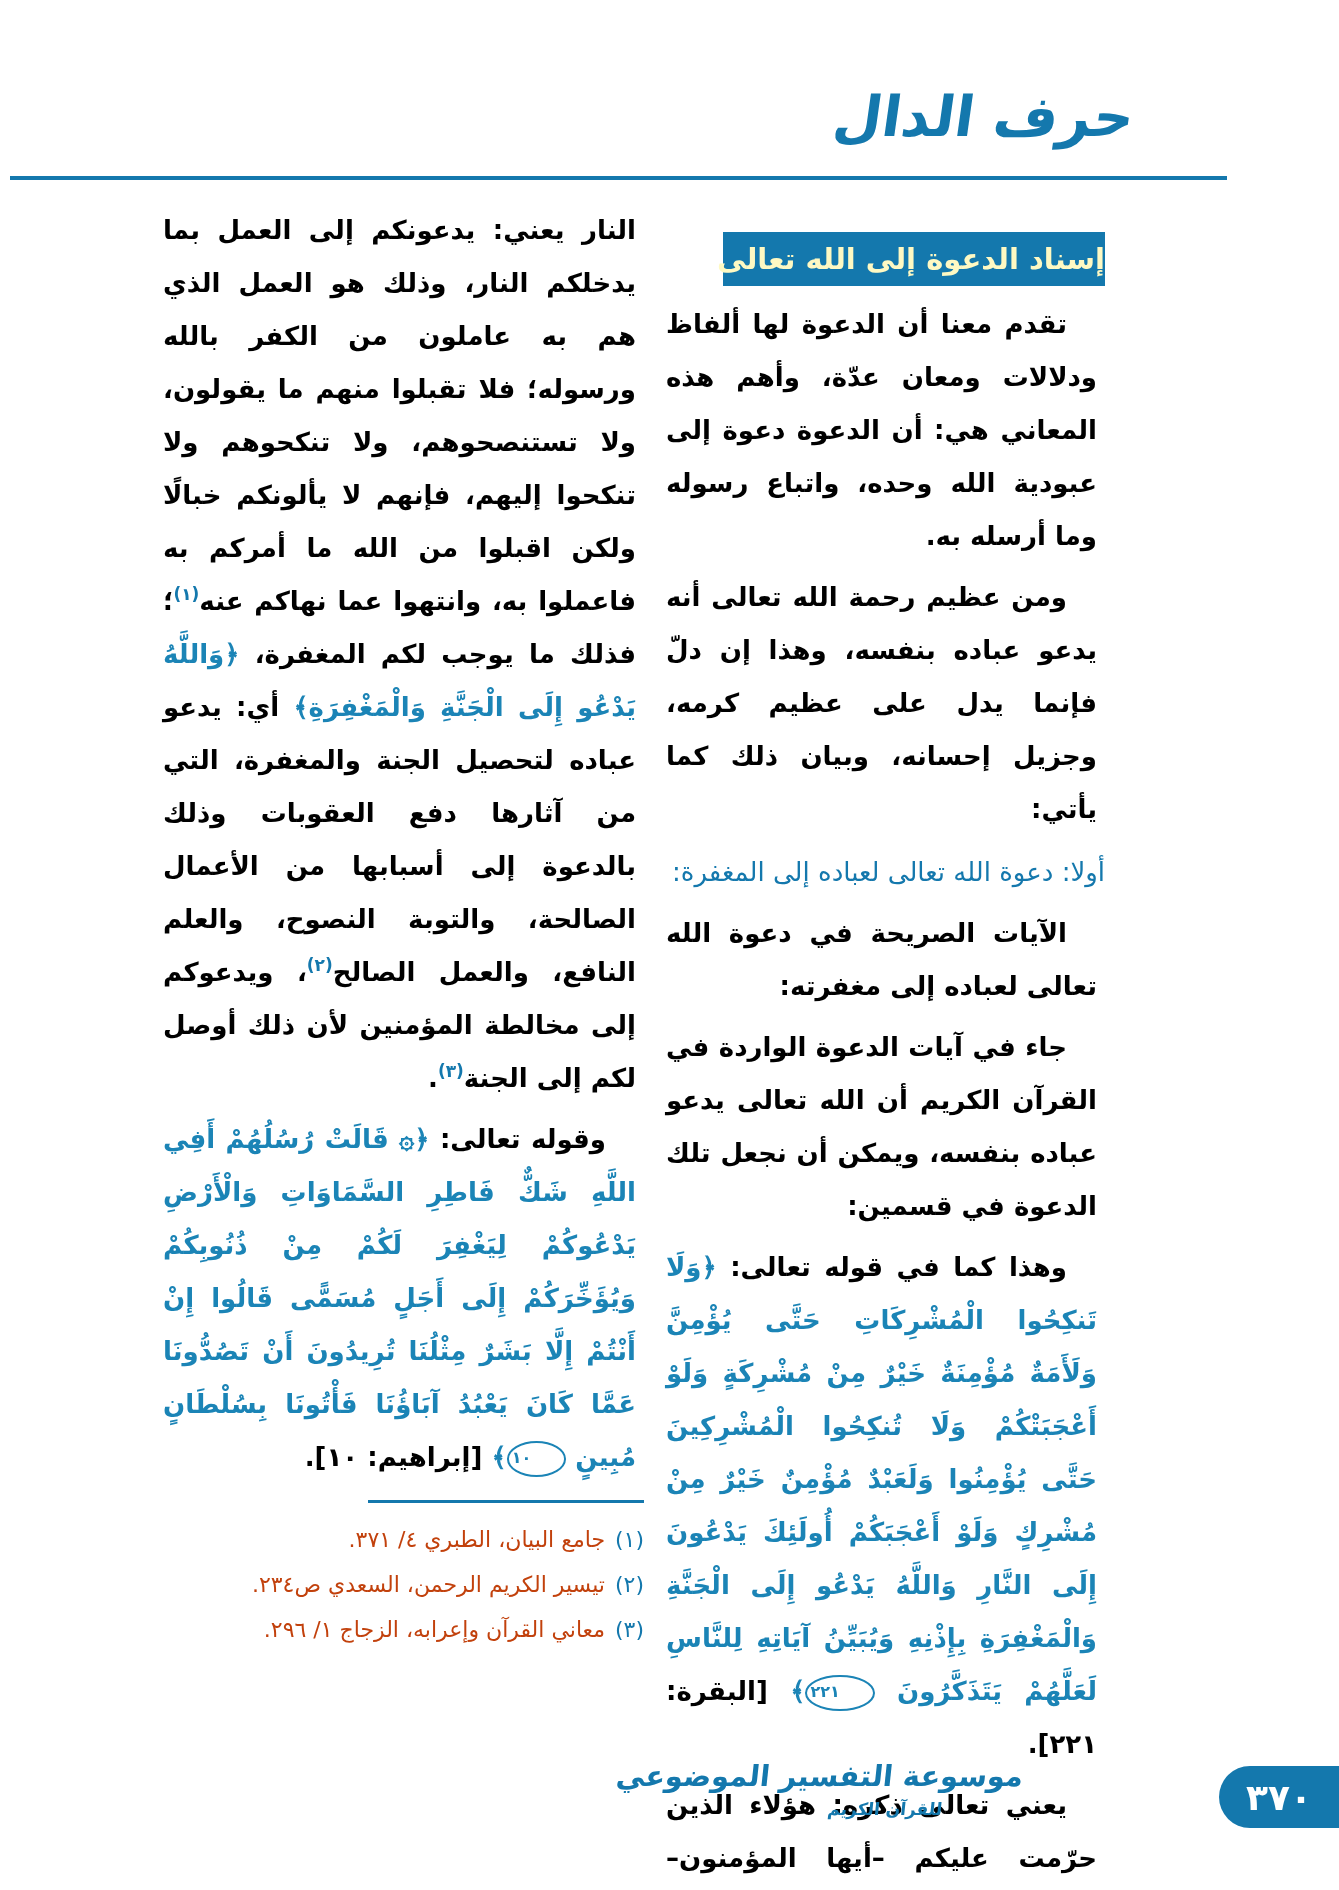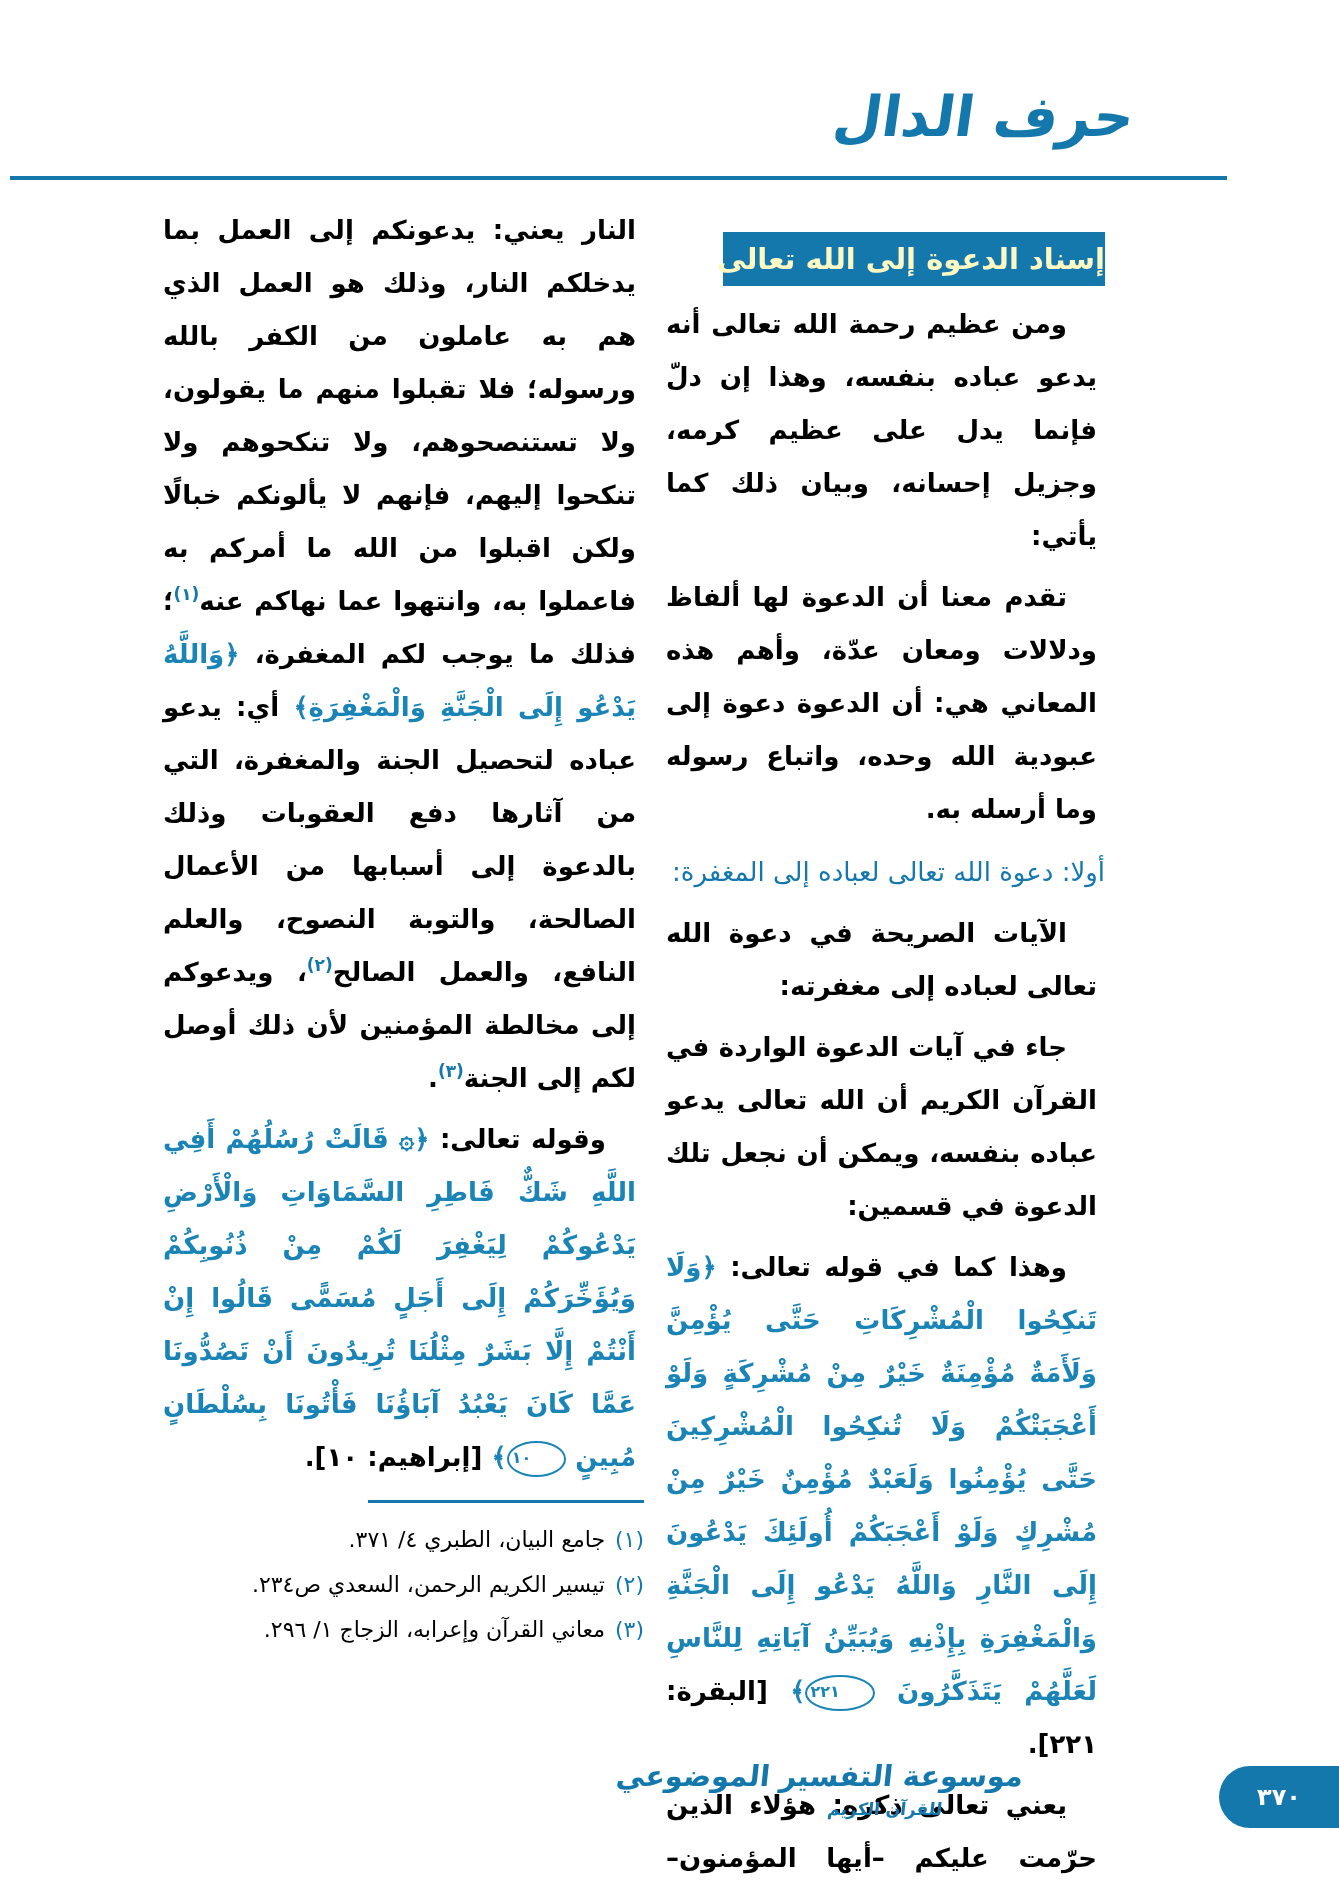--- a/index.html
+++ b/index.html
@@ -73,58 +73,58 @@
   .footnotes { margin-top:16px; }
   .fn-divider {
     width:276px; height:3px; background:#1478ad;
     margin:0 0 14px auto;
   }
   .fn-row {
     display:flex; gap:10px;
     font-size:22px; line-height:45px; font-weight:normal;
   }
   .fn-num  { color:#1478ad; white-space:nowrap; }
-  .fn-text { color:#000000; }
+  .fn-text { color:#c2410c; }
 
   
   .logo {
     position:absolute; top:1756px; left:752px; width:270px;
     text-align:center; color:#1478ad;
     transform:skewX(-6deg);
   }
   .logo-line1 { font-size:29px; font-weight:bold; line-height:40px; white-space:nowrap; }
   .logo-line2 { font-size:17px; font-weight:bold; line-height:26px; }
 
   .page-badge {
     position:absolute; top:1766px; right:0; width:120px; height:62px;
     background:#1478ad; color:#ffffff;
     border-radius:31px 0 0 31px;
     display:flex; align-items:center; justify-content:center;
-    font-size:24px; font-weight:bold;
+    font-size:36px; font-weight:bold;
   }
 </style>
 </head>
 <body>
 
 <div class="page">
 
   <div class="header-title">حرف الدال</div>
   <div class="header-rule"></div>
 
   <div class="content">
 
     <div class="col-first">
 
       <div class="section-box">
         <span>إسناد الدعوة إلى الله تعالى</span>
       </div>
 
+      <p class="body indent">تقدم معنا أن الدعوة لها ألفاظ ودلالات ومعان عدّة، وأهم هذه المعاني هي: أن الدعوة دعوة إلى عبودية الله وحده، واتباع رسوله وما أرسله به.</p>
+
       <p class="body indent">ومن عظيم رحمة الله تعالى أنه يدعو عباده بنفسه، وهذا إن دلّ فإنما يدل على عظيم كرمه، وجزيل إحسانه، وبيان ذلك كما يأتي:</p>
-
-      <p class="body indent">تقدم معنا أن الدعوة لها ألفاظ ودلالات ومعان عدّة، وأهم هذه المعاني هي: أن الدعوة دعوة إلى عبودية الله وحده، واتباع رسوله وما أرسله به.</p>
 
       <h3 class="subheading">أولا: دعوة الله تعالى لعباده إلى المغفرة:</h3>
 
       <p class="body indent">الآيات الصريحة في دعوة الله تعالى لعباده إلى مغفرته:</p>
 
       <p class="body indent">جاء في آيات الدعوة الواردة في القرآن الكريم أن الله تعالى يدعو عباده بنفسه، ويمكن أن نجعل تلك الدعوة في قسمين:</p>
 
       <p class="body indent"><span>وهذا كما في قوله تعالى: </span><span class="quran">﴿وَلَا تَنكِحُوا الْمُشْرِكَاتِ حَتَّى يُؤْمِنَّ وَلَأَمَةٌ مُؤْمِنَةٌ خَيْرٌ مِنْ مُشْرِكَةٍ وَلَوْ أَعْجَبَتْكُمْ وَلَا تُنكِحُوا الْمُشْرِكِينَ حَتَّى يُؤْمِنُوا وَلَعَبْدٌ مُؤْمِنٌ خَيْرٌ مِنْ مُشْرِكٍ وَلَوْ أَعْجَبَكُمْ أُولَئِكَ يَدْعُونَ إِلَى النَّارِ وَاللَّهُ يَدْعُو إِلَى الْجَنَّةِ وَالْمَغْفِرَةِ بِإِذْنِهِ وَيُبَيِّنُ آيَاتِهِ لِلنَّاسِ لَعَلَّهُمْ يَتَذَكَّرُونَ</span> <span class="ayah-badge"><span>٢٢١</span></span><span class="quran">﴾</span> <span>[البقرة: ٢٢١].</span></p>
 
       <p class="body indent">يعني تعالى ذكره: هؤلاء الذين حرّمت عليكم –أيها المؤمنون– مناكحتهم من رجال أهل الشرك ونسائهم، يدعونكم إلى</p>

